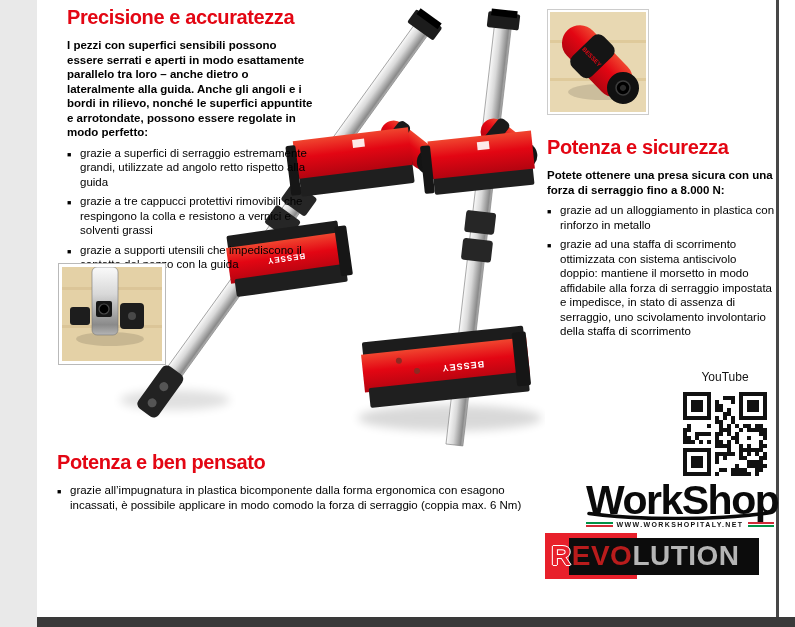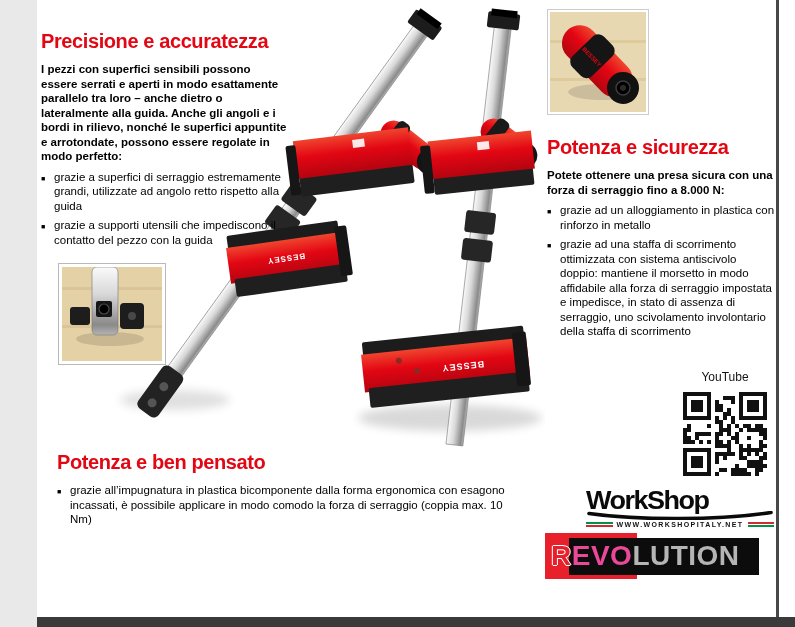--- a/index.html
+++ b/index.html
@@ -11,51 +11,51 @@
   .page-margin-right{position:absolute;left:779px;top:0;width:16px;height:617px;background:#fff;}
   .page-edge-bottom{position:absolute;left:37px;top:617px;width:758px;height:10px;background:#3a3a3a;}
 
   .sec{position:absolute;z-index:3;color:#000;}
   .sec h2{margin:0 0 9px 0;font-size:20px;font-weight:800;letter-spacing:-0.4px;color:#e30613;}
   .intro{margin:0 0 6px 0;font-size:11.5px;font-weight:bold;line-height:14.5px;}
   ul.bullets{list-style:none;margin:0;padding:0;}
   ul.bullets li{position:relative;padding-left:13px;font-size:11.5px;line-height:14.5px;margin-bottom:5px;}
   ul.bullets li::before{content:"■";position:absolute;left:0;top:2px;font-size:7px;}
 
-  .sec-precision{left:41px;top:6px;width:247px;margin-top:24px;}
+  .sec-precision{left:67px;top:6px;width:247px;}
   .sec-power{left:547px;top:136px;width:230px;}
   .sec-multi{left:57px;top:451px;width:468px;}
 
   .photo-svg{position:absolute;left:55px;top:0;width:490px;height:450px;z-index:2;pointer-events:none;}
 
   .inset-frame{position:absolute;left:58px;top:263px;width:100px;height:94px;background:#fff;
                border:1px solid #b9b9b9;padding:3px;z-index:4;}
   .handle-frame{position:absolute;left:547px;top:9px;width:96px;height:100px;background:#fff;
                border:1px solid #cccccc;padding:2px;z-index:4;}
 
   .youtube-label{position:absolute;left:681px;top:370px;width:88px;text-align:center;
                  font-size:12px;font-weight:normal;color:#141414;z-index:3;}
   .qr-wrap{position:absolute;left:681px;top:390px;width:88px;height:88px;background:#fff;z-index:3;}
 
   .workshop{position:absolute;left:586px;top:486px;width:188px;z-index:3;}
-  .ws-word{font-size:27px;font-weight:bold;letter-spacing:-1.5px;color:#0a0a0a;line-height:28px;
+  .ws-word{font-size:41px;font-weight:bold;letter-spacing:-1.5px;color:#0a0a0a;line-height:28px;
            transform:scaleY(0.98);white-space:nowrap;}
   .ws-swoosh{display:block;margin-top:-3px;}
   .ws-url-row{display:flex;align-items:center;gap:4px;margin-top:1px;}
   .stripes{display:flex;flex-direction:column;gap:1px;flex:1;}
   .stripe{height:2px;width:100%;}
   .ws-url{font-size:7px;font-weight:bold;letter-spacing:1.4px;color:#111;white-space:nowrap;}
 
   .revolution{position:absolute;left:545px;top:531px;width:218px;height:54px;z-index:3;}
   .rev-red{position:absolute;left:0;top:2px;width:92px;height:46px;background:#e8202b;}
   .rev-black{position:absolute;left:24px;top:7px;width:190px;height:37px;background:#0c0c0c;}
   .rev-text{position:absolute;left:6px;top:8px;font-size:28px;font-weight:bold;letter-spacing:0.5px;
             line-height:34px;white-space:nowrap;}
   .rev-r{color:#e8202b;text-shadow:-1px 0 #fff,1px 0 #fff,0 -1px #fff,0 1px #fff;}
-  .rev-evo{color:#ec4899;}
+  .rev-evo{color:#b91c1c;}
   .rev-lution{color:#b5b5b5;}
 </style>
 </head>
 <body>
 
 <div class="screen">
   <div class="gutter-left"></div>
   <div class="page"></div>
   <div class="page-edge-right"></div>
   <div class="page-margin-right"></div>
@@ -176,20 +176,21 @@
         <circle cx="84" cy="50" r="3" fill="#2a2a2a"></circle>
       </g>
     </svg>
   </div>
 
   <div class="sec sec-precision">
     <h2>Precisione e accuratezza</h2>
     <p class="intro">I pezzi con superfici sensibili possono essere serrati e aperti in modo esattamente parallelo tra loro – anche dietro o lateralmente alla guida. Anche gli angoli e i bordi in rilievo, nonché le superfici appuntite e arrotondate, possono essere regolate in modo perfetto:</p>
     <ul class="bullets">
       <li>grazie a superfici di serraggio estremamente grandi, utilizzate ad angolo retto rispetto alla guida</li>
+      <li>grazie a tre cappucci protettivi rimovibili che respingono la colla e resistono a vernici e solventi grassi</li>
       <li>grazie a supporti utensili che impediscono il contatto del pezzo con la guida</li>
     </ul>
   </div>
 
   <div class="sec sec-power">
     <h2>Potenza e sicurezza</h2>
     <p class="intro">Potete ottenere una presa sicura con una forza di serraggio fino a 8.000 N:</p>
     <ul class="bullets">
       <li>grazie ad un alloggiamento in plastica con rinforzo in metallo</li>
       <li>grazie ad una staffa di scorrimento ottimizzata con sistema antiscivolo doppio: mantiene il morsetto in modo affidabile alla forza di serraggio impostata e impedisce, in stato di assenza di serraggio, uno scivolamento involontario della staffa di scorrimento</li>
@@ -420,21 +421,21 @@
         <rect x="58" y="82" width="4" height="4" fill="#111"></rect>
         <rect x="62" y="82" width="4" height="4" fill="#111"></rect>
         <rect x="66" y="82" width="4" height="4" fill="#111"></rect>
         <rect x="74" y="82" width="4" height="4" fill="#111"></rect>
       </svg>
   </div>
 
   <div class="sec sec-multi">
     <h2>Potenza e ben pensato</h2>
     <ul class="bullets">
-      <li>grazie all’impugnatura in plastica bicomponente dalla forma ergonomica con esagono incassati, è possibile applicare in modo comodo la forza di serraggio (coppia max. 10 Nm)</li>
+      <li>grazie all’impugnatura in plastica bicomponente dalla forma ergonomica con esagono incassati, è possibile applicare in modo comodo la forza di serraggio (coppia max. 6 Nm)</li>
     </ul>
   </div>
 
   <div class="workshop">
     <div class="ws-word">WorkShop</div>
     <svg class="ws-swoosh" width="188" height="9" viewBox="0 0 188 9">
       <path d="M3,2.5 C 55,9.5 130,9.5 185,1.5" stroke="#0a0a0a" stroke-width="3.6" fill="none" stroke-linecap="round"></path>
     </svg>
     <div class="ws-url-row">
       <span class="stripes">

